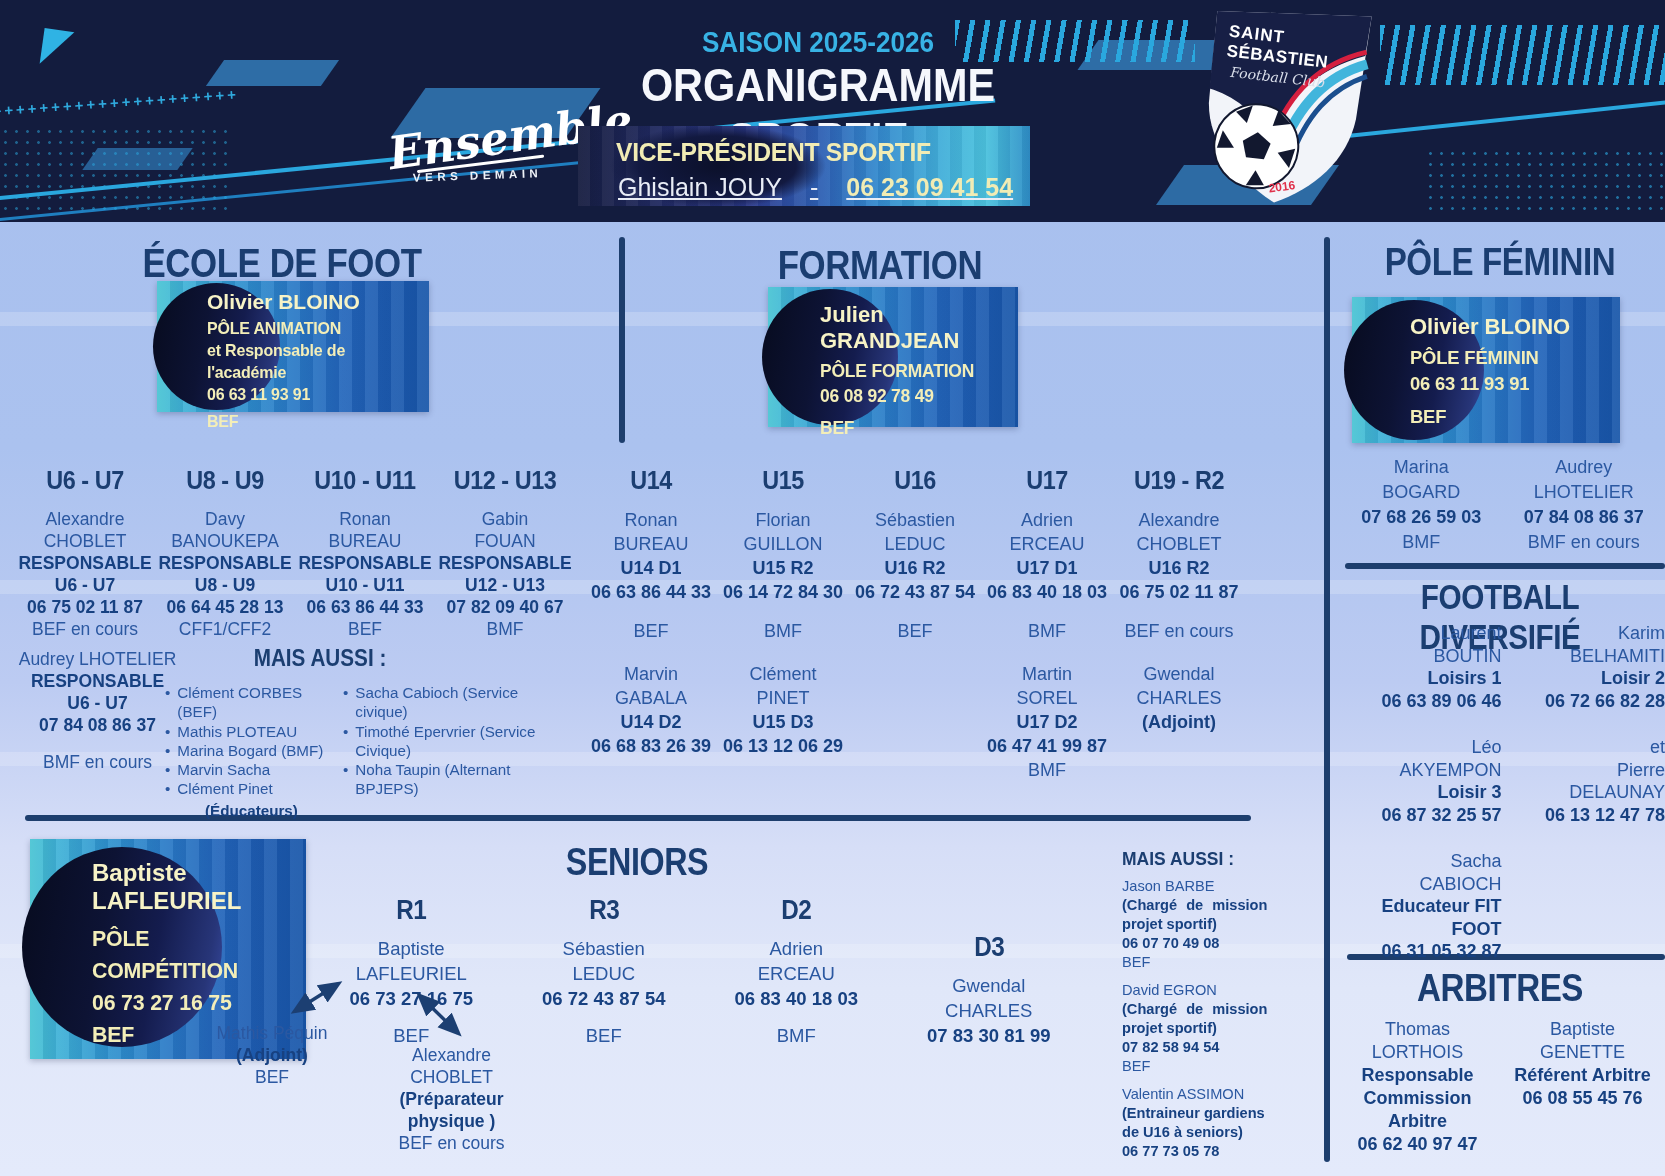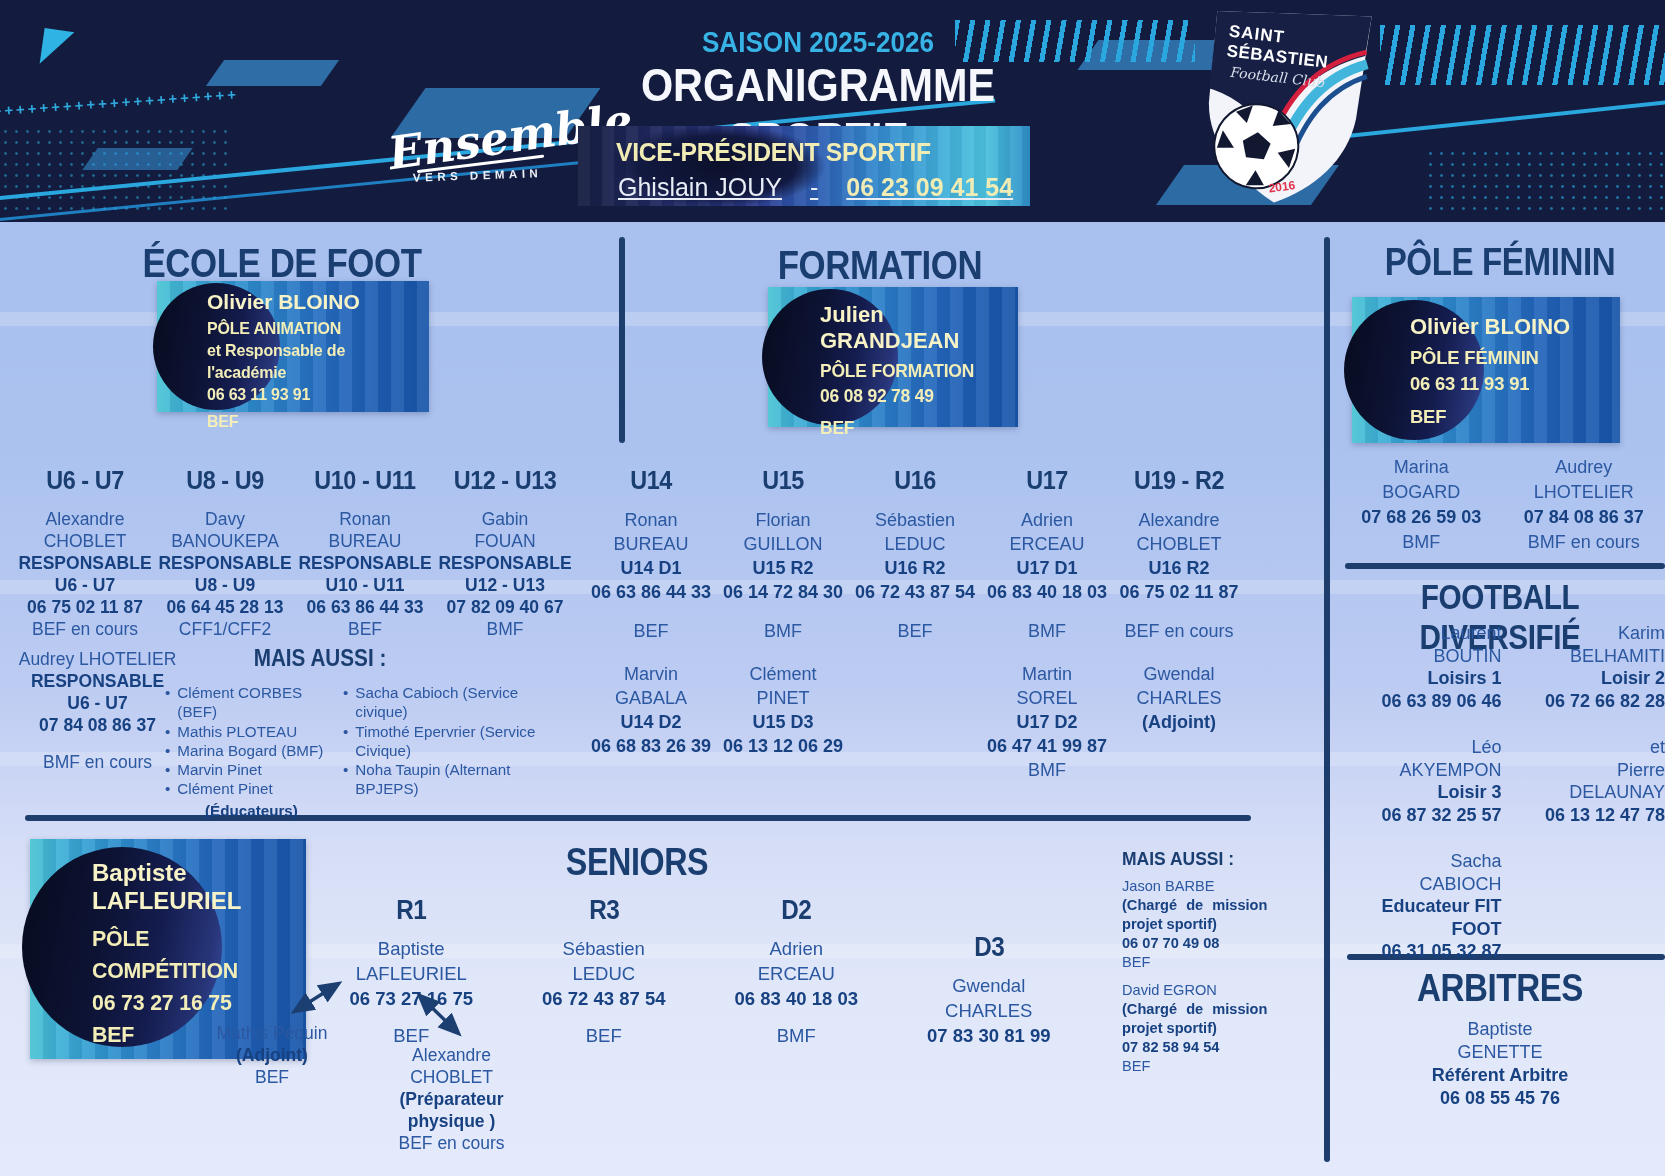--- a/index.html
+++ b/index.html
@@ -317,21 +317,21 @@
           <div class="bullet-item">
             <span class="dot">•</span>
             <span>Mathis PLOTEAU</span>
           </div>
           <div class="bullet-item">
             <span class="dot">•</span>
             <span>Marina Bogard (BMF)</span>
           </div>
           <div class="bullet-item">
             <span class="dot">•</span>
-            <span>Marvin Pinet</span>
+            <span>Marvin Sacha</span>
           </div>
           <div class="bullet-item">
             <span class="dot">•</span>
             <span>Clément Pinet</span>
           </div>
         </div>
       <div class="ma-footer">(Éducateurs)</div>
     </div>
     <div class="ma-c2">
       <div>
@@ -471,20 +471,27 @@
       </div>
     <div class="col row3">
         <div class="ln s-n">Sacha</div>
         <div class="ln s-n">CABIOCH</div>
         <div class="ln s-b">Educateur FIT FOOT</div>
         <div class="ln s-b">06 31 05 32 87</div>
       </div>
   </div>
 
   <div class="grid g-arb">
+    <div class="col">
+        <div class="ln s-n">Thomas</div>
+        <div class="ln s-n">LORTHOIS</div>
+        <div class="ln s-b">Responsable</div>
+        <div class="ln s-b">Commission Arbitre</div>
+        <div class="ln s-b">06 62 40 97 47</div>
+      </div>
     <div class="col">
         <div class="ln s-n">Baptiste</div>
         <div class="ln s-n">GENETTE</div>
         <div class="ln s-b">Référent Arbitre</div>
         <div class="ln s-b">06 08 55 45 76</div>
       </div>
   </div>
 
   <div class="grid g-sen sen">
     <div class="col">
@@ -544,20 +551,26 @@
         <div class="ln s-b">projet sportif)</div>
         <div class="ln s-b">06 07 70 49 08</div>
         <div class="ln s-n">BEF</div>
       </div>
     <div class="sm-item">
         <div class="ln s-n">David EGRON</div>
         <div class="ln s-bj">(Chargé de mission</div>
         <div class="ln s-b">projet sportif)</div>
         <div class="ln s-b">07 82 58 94 54</div>
         <div class="ln s-n">BEF</div>
+      </div>
+    <div class="sm-item">
+        <div class="ln s-n">Valentin ASSIMON</div>
+        <div class="ln s-b">(Entraineur gardiens</div>
+        <div class="ln s-b">de U16 à seniors)</div>
+        <div class="ln s-b">06 77 73 05 78</div>
       </div>
   </div>
 
   <svg class="arrows" width="1665" height="1176" viewBox="0 0 1665 1176">
     <defs>
       <marker id="ah-e" markerWidth="8" markerHeight="8" refX="5.5" refY="3" orient="auto">
         <path d="M0,0 L7,3 L0,6 Z" fill="#1c3f72"></path>
       </marker>
       <marker id="ah-s" markerWidth="8" markerHeight="8" refX="5.5" refY="3" orient="auto-start-reverse">
         <path d="M0,0 L7,3 L0,6 Z" fill="#1c3f72"></path>

